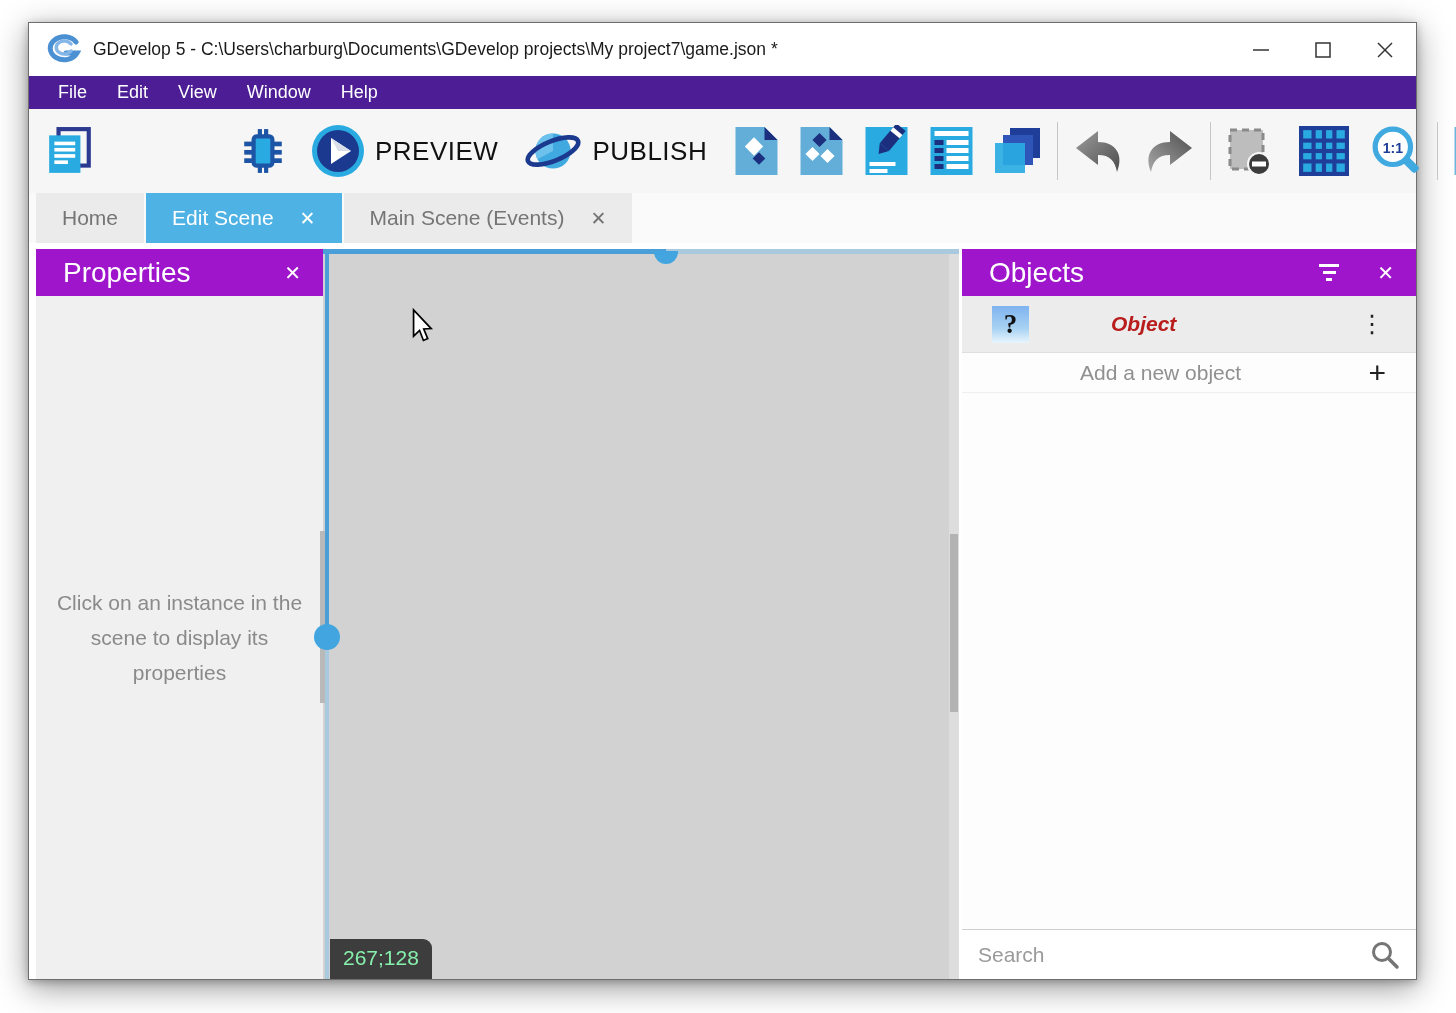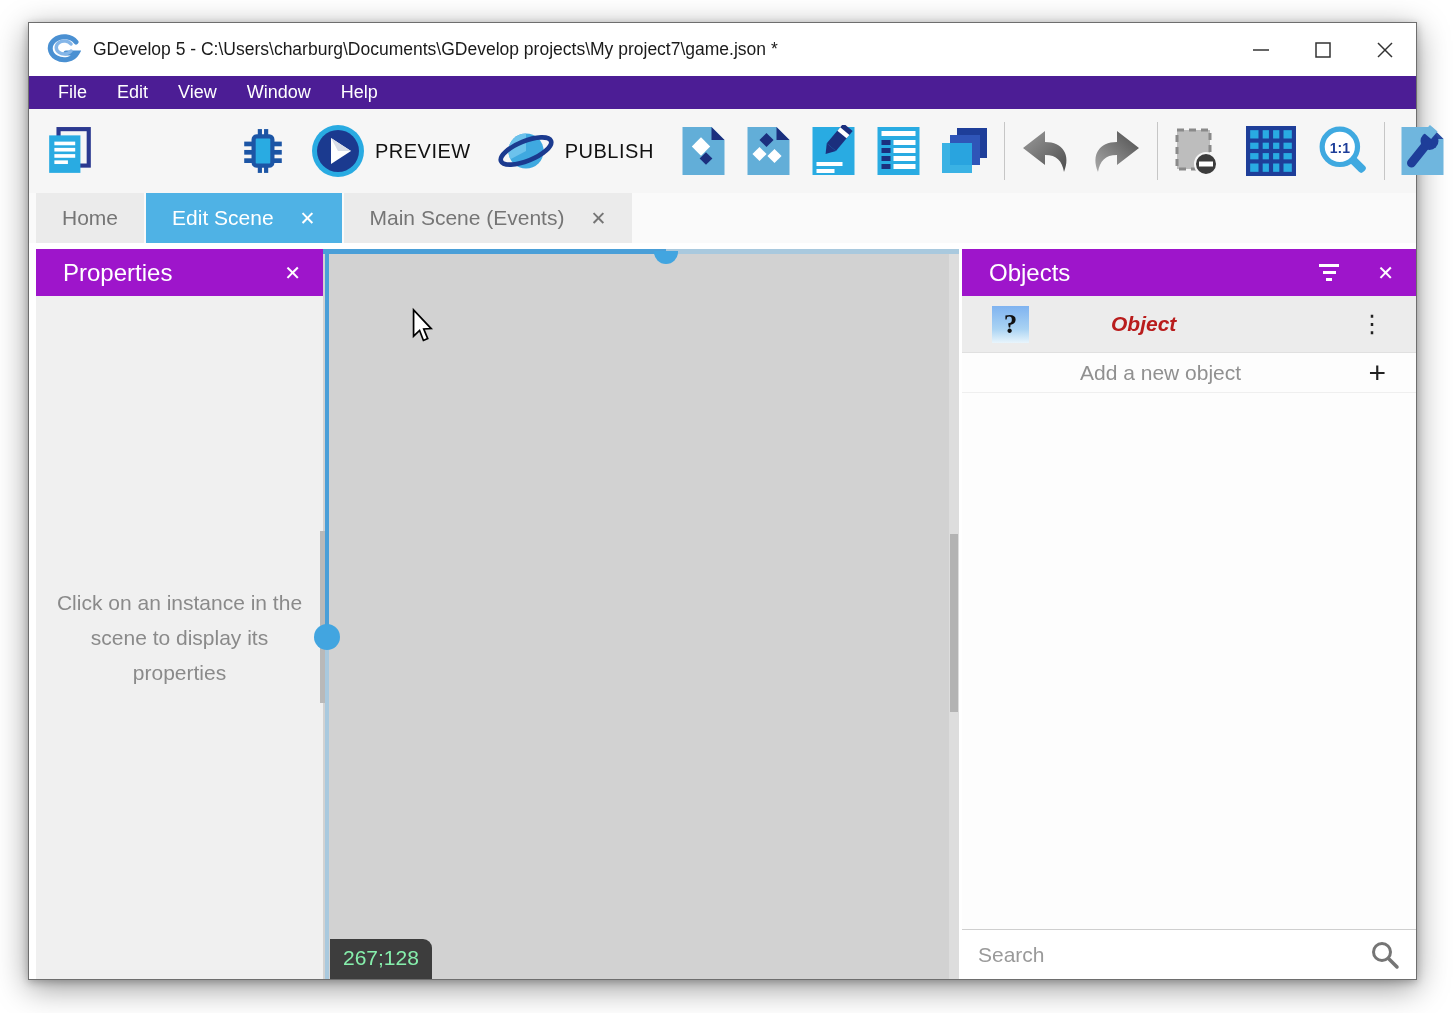--- a/index.html
+++ b/index.html
@@ -19,35 +19,35 @@
   .win-controls { margin-left:auto; display:flex; height:100%; }
   .wc { width:62px; height:100%; display:flex; align-items:center; justify-content:center; cursor:default; }
 
   
   .menubar { height:33px; background:#4c1d95; display:flex; align-items:center; padding-left:14px; flex:0 0 auto; }
   .menu-item { color:#fff; font-size:18px; padding:0 15px; height:100%; display:flex; align-items:center; }
 
   
   .toolbar { height:84px; background:#f6f6f6; display:flex; align-items:center; flex:0 0 auto; }
   .tbtn { display:flex; align-items:center; justify-content:center; flex:0 0 auto; }
-  .tb-label { font-size:20px; color:#111; margin-left:10px; letter-spacing:.5px; }
+  .tb-label { font-size:26px; color:#111; margin-left:10px; letter-spacing:.5px; }
   .tb-sep { width:1px; height:58px; background:#c6c6c6; margin:0 14px; flex:0 0 auto; }
 
   
   .tabbar { height:50px; background:#fafafa; display:flex; padding-left:7px; flex:0 0 auto; }
   .tab { height:100%; display:flex; align-items:center; font-size:21px; color:#757575; background:#ebebeb; padding:0 26px; margin-right:2px; }
   .tab.active { background:#4fb2e5; color:#fff; }
   .tab .tab-close { margin-left:26px; font-size:19px; color:#757575; }
   .tab.active .tab-close { color:#fff; }
 
   
   .content { flex:1 1 auto; display:flex; background:#fff; padding:6px 0 0 7px; min-height:0; }
 
   .panel-header { height:47px; background:#9e15cb; color:#fff; display:flex; align-items:center; padding:0 22px 0 27px; flex:0 0 auto; }
-  .panel-title { font-size:24px; }
+  .panel-title { font-size:28px; }
   .panel-close { margin-left:auto; font-size:20px; color:#fff; }
 
   
   .properties { width:287px; flex:0 0 auto; display:flex; flex-direction:column; background:#f0f0f0; position:relative; }
   .properties-body { flex:1; display:flex; align-items:center; justify-content:center; }
   .props-message { font-size:21px; color:#8a8a8a; text-align:center; line-height:35px; padding:0 20px; }
   .props-scrollthumb { position:absolute; right:-2px; top:282px; width:5px; height:172px; background:#b9b9b9; z-index:2; }
 
   
   .canvas { flex:1 1 auto; position:relative; background:#d2d2d2; min-width:0; }

